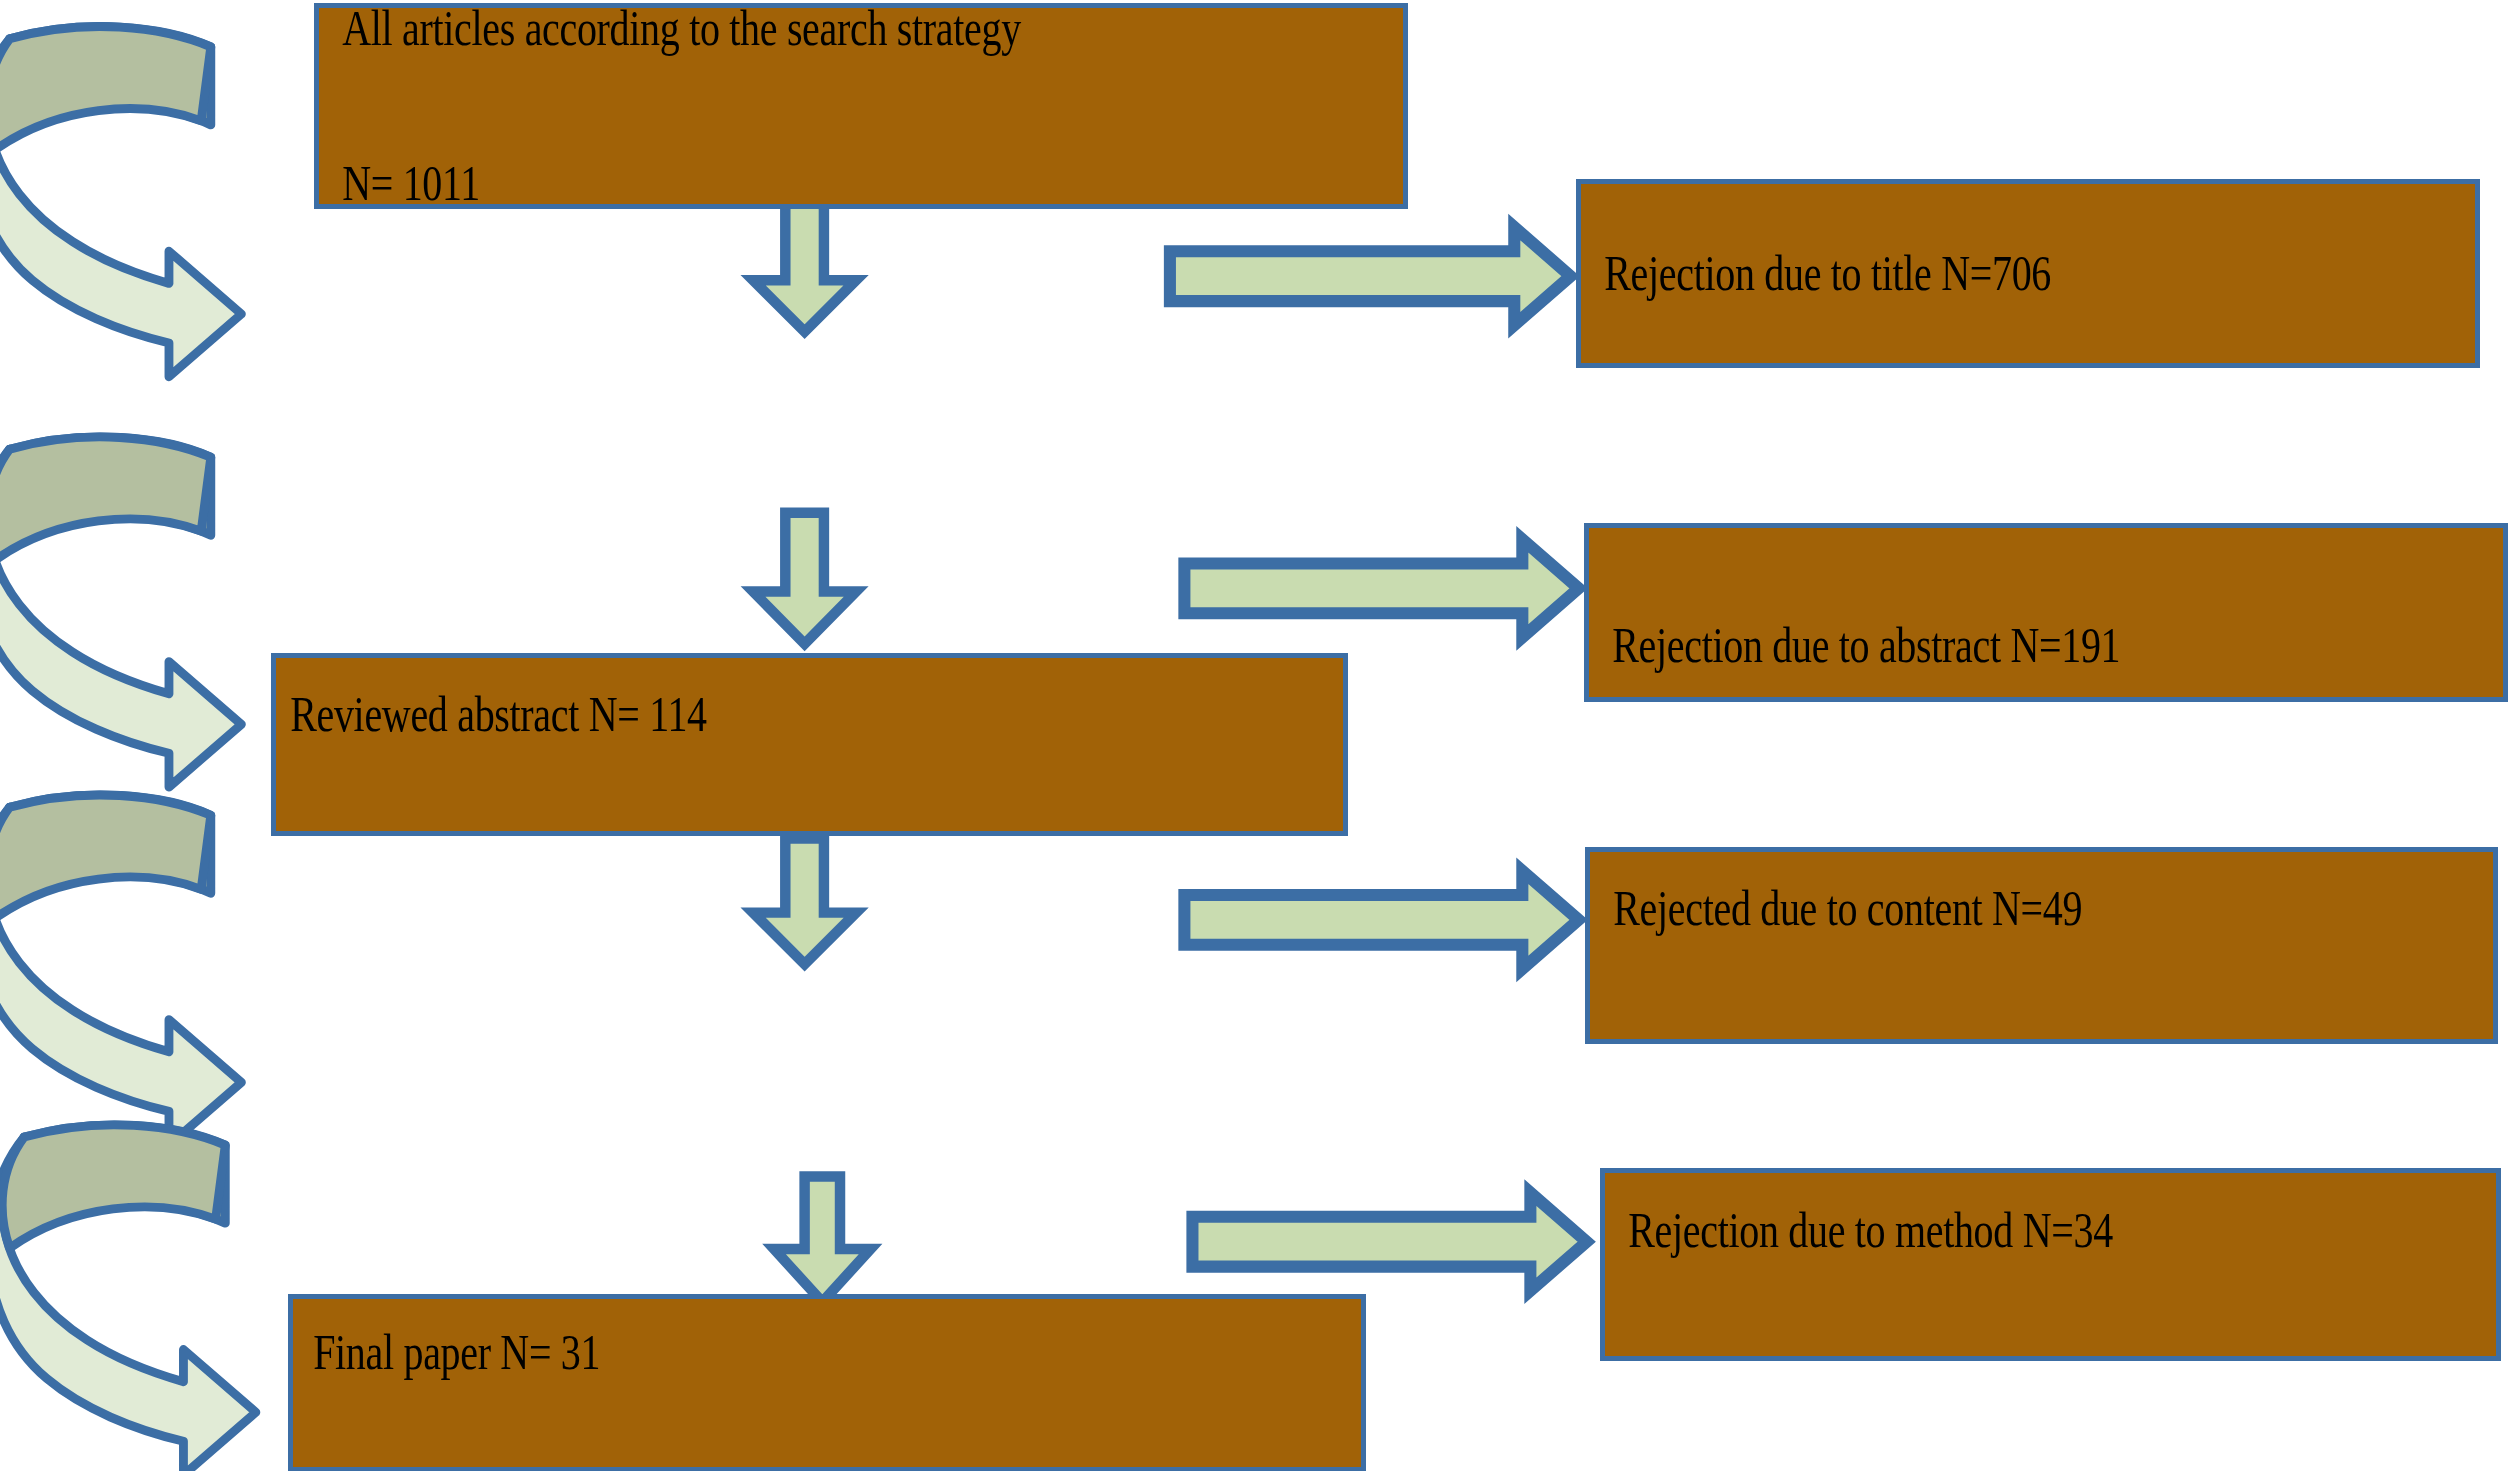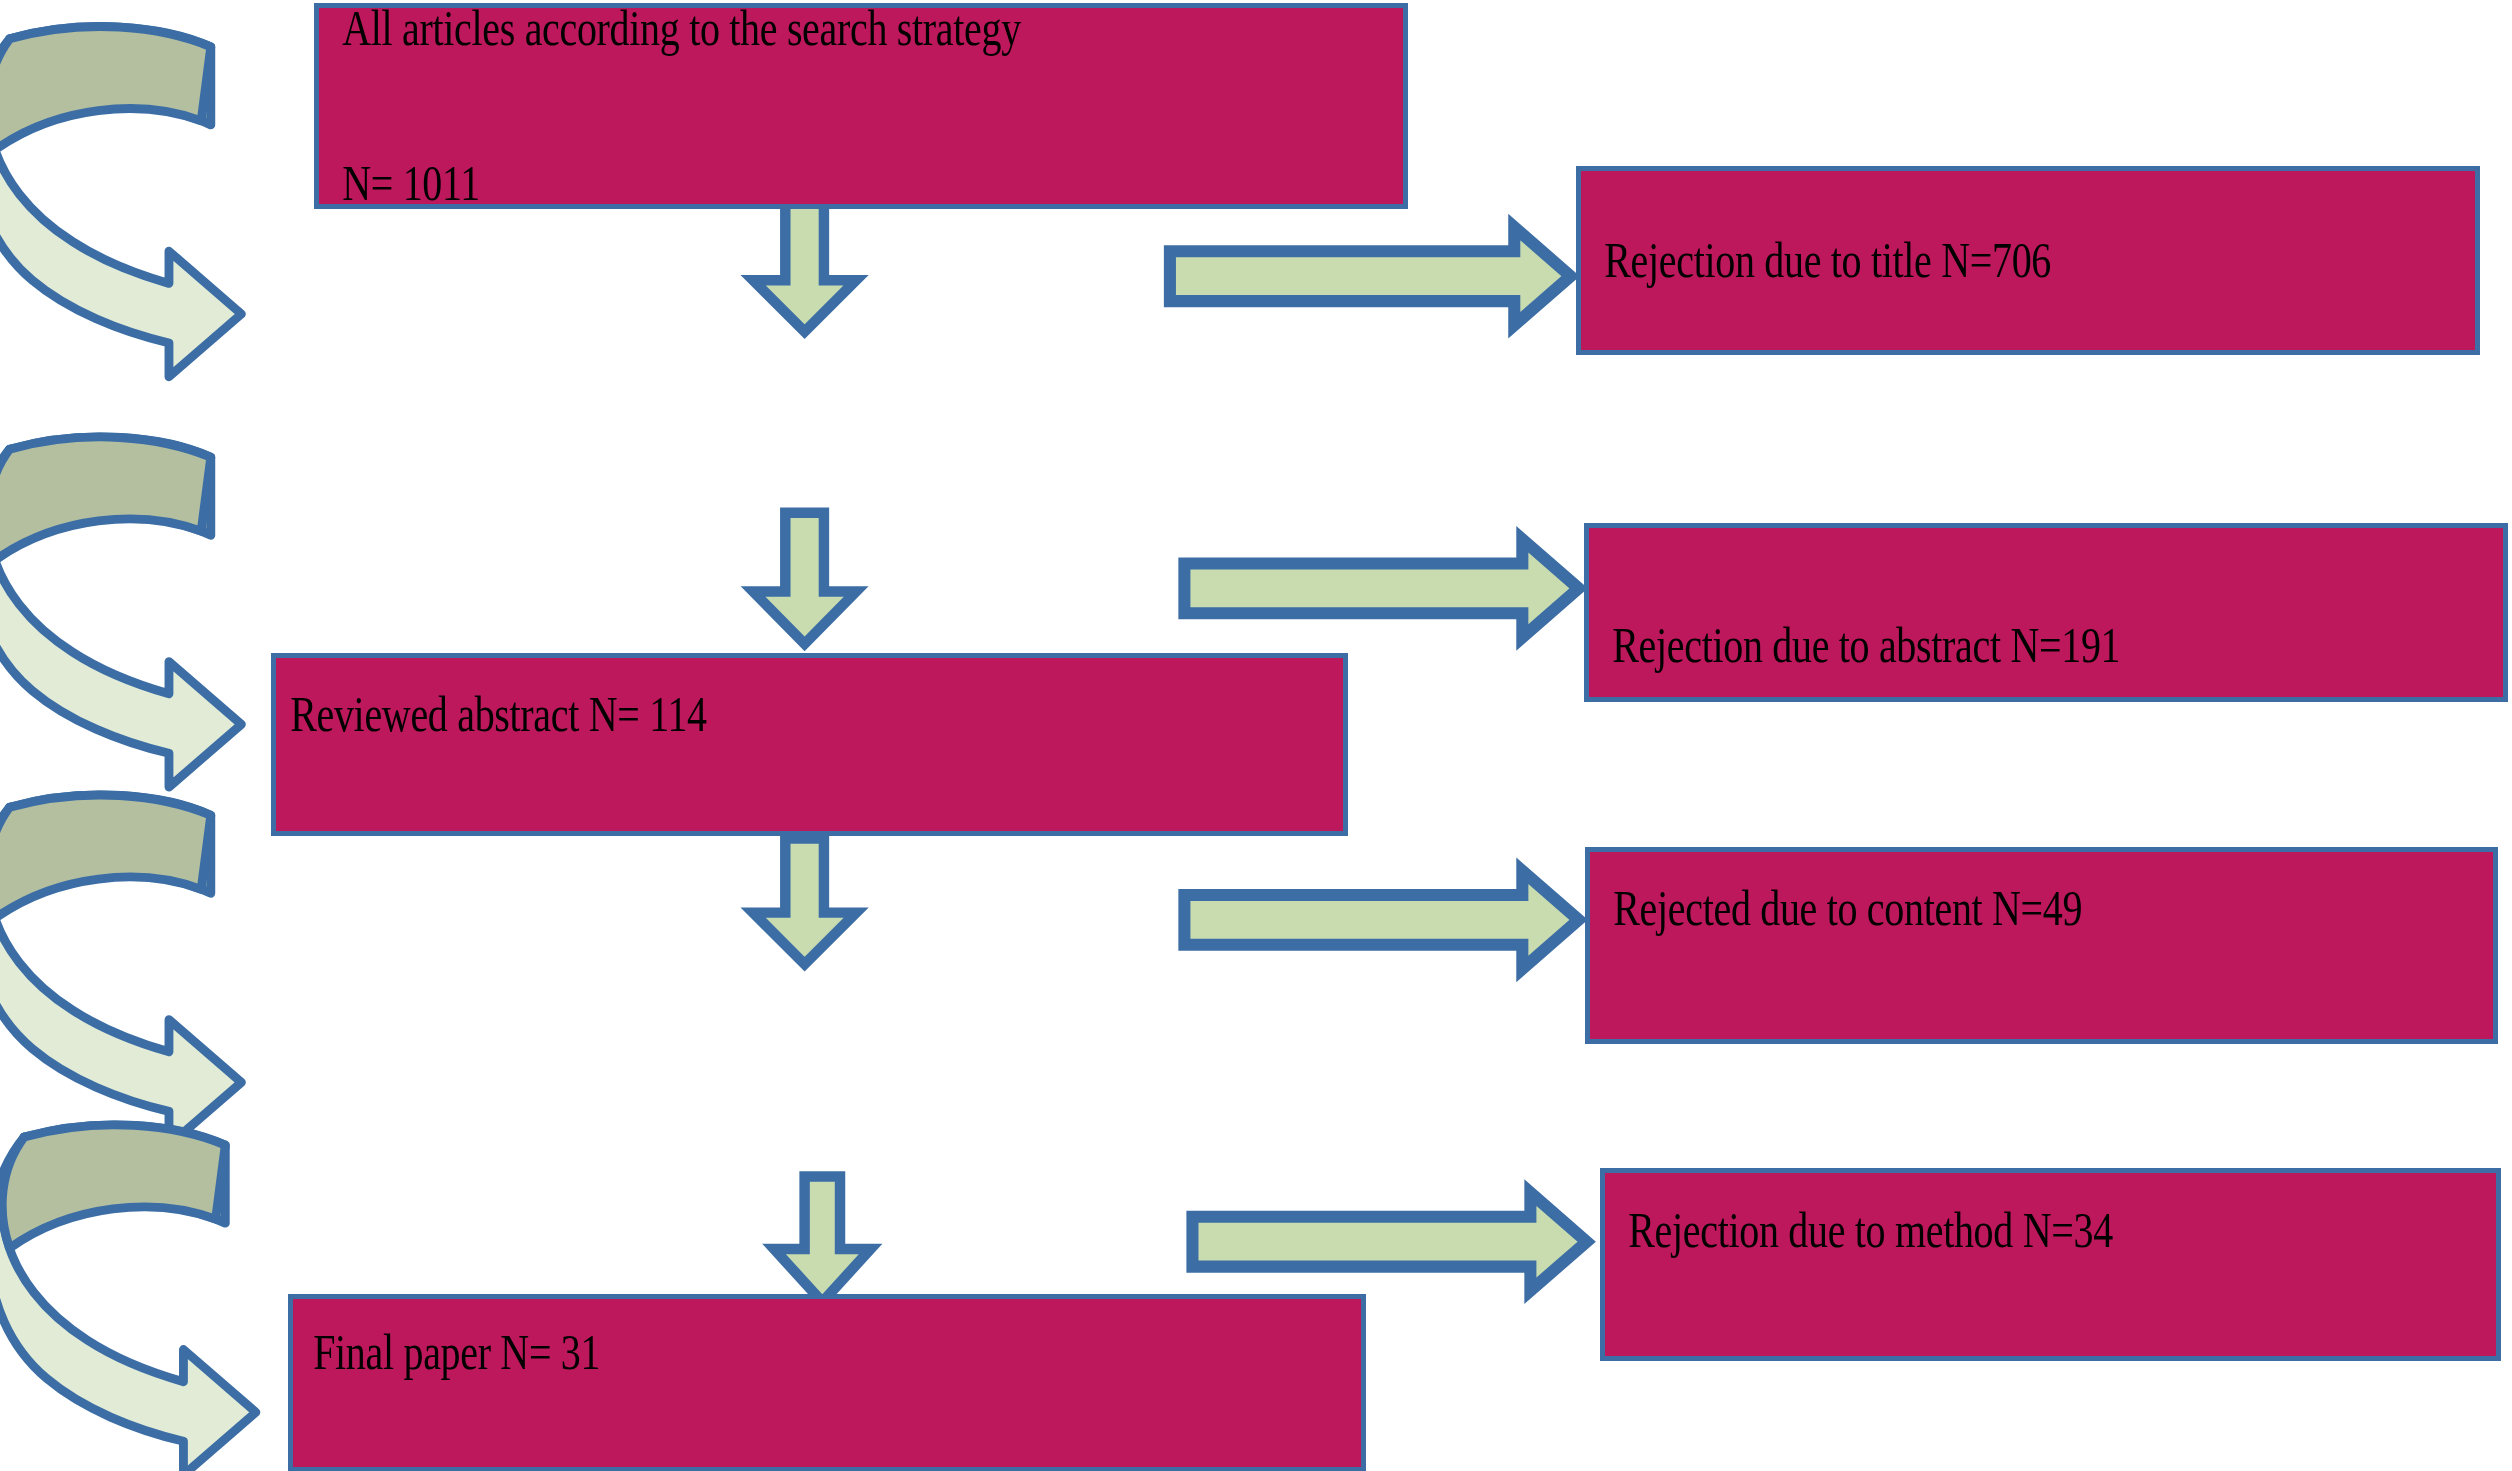--- a/index.html
+++ b/index.html
@@ -6,21 +6,21 @@
   html,body{margin:0;padding:0;background:#ffffff;}
   #stage{
     position:relative;
     width:2512px;height:1472px;
     background:#ffffff;
     overflow:hidden;
     font-family:"Liberation Serif", serif;
   }
   .box{
     position:absolute;
-    background:#be185d;
+    background:#a16207;
     border:5.6px solid #3c6ea5;
     box-sizing:border-box;
     display:flex;
     align-items:center;
   }
   .box > .txt{
     display:block;
     width:100%;
     color:#000000;
     font-family:"Liberation Serif", serif;
@@ -127,21 +127,21 @@
 
   <div class="box" style="left:271px;top:653px;width:1077px;height:183px;">
     <span class="txt" style="align-self:flex-start;margin-top:17.7px;">Reviewed abstract N= 114</span>
   </div>
 
 
   <div class="box" style="left:288px;top:1294px;width:1078px;height:178px;padding-left:6px;">
     <span class="txt" style="align-self:flex-start;margin-top:14.5px;">Final paper N= 31</span>
   </div>
 
-  <div class="box lead" style="left:1576px;top:166px;width:904px;height:189px;">
+  <div class="box lead" style="left:1576px;top:179px;width:904px;height:189px;">
     <span class="txt">Rejection due to title N=706</span>
   </div>
 
   <div class="box lead" style="left:1584px;top:523px;width:924px;height:179px;align-items:flex-end;">
     <span class="txt" style="align-self:flex-end;margin-bottom:13px;">Rejection due to abstract N=191</span>
   </div>
 
   <div class="box lead" style="left:1585px;top:847px;width:913px;height:197px;">
     <span class="txt" style="align-self:flex-start;margin-top:17.7px;">Rejected due to content N=49</span>
   </div>

